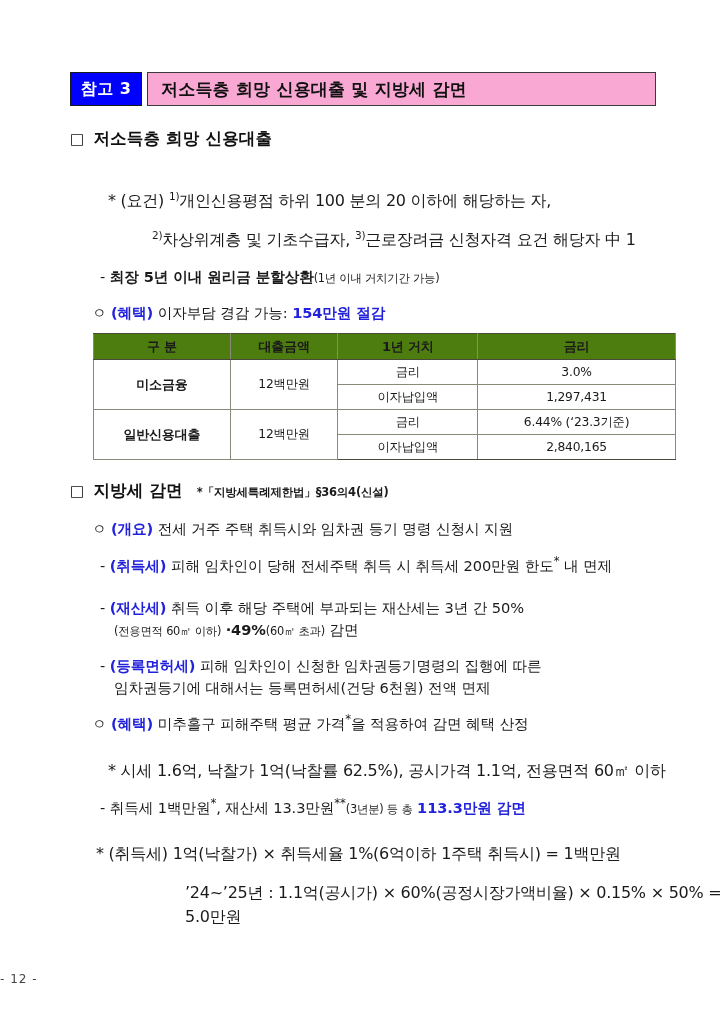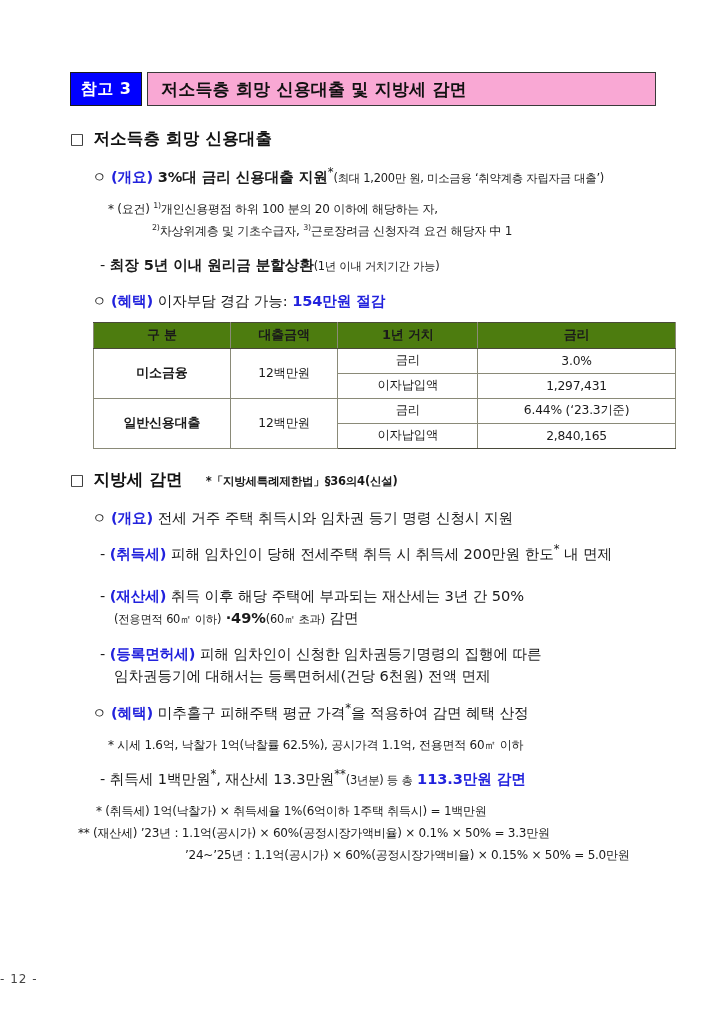--- a/index.html
+++ b/index.html
@@ -85,21 +85,21 @@
   .sec-head .box-mark {
     font-size: 15px;
     font-weight: normal;
     line-height: 1;
   }
   .sec-head .sec-note {
     font-size: 11.5px;
     font-weight: bold;
     letter-spacing: -0.2px;
     color: #1a1a1a;
-    margin-left: 14px;
+    margin-left: 5px;
   }
 
   .lvl1 {
     margin: 0 0 0 92px;
     font-size: 14.6px;
     line-height: 1.52;
     letter-spacing: -0.1px;
     text-indent: -18px;
     padding-left: 18px;
     max-width: 560px;
@@ -107,22 +107,22 @@
   .lvl2 {
     margin: 0 0 0 100px;
     font-size: 14.6px;
     line-height: 1.52;
     letter-spacing: -0.1px;
     text-indent: -14px;
     padding-left: 14px;
     max-width: 556px;
   }
   .note {
-    margin: 4px 0 0 108px;
-    font-size: 12px;
+    margin: 15px 0 0 108px;
+    font-size: 16px;
     line-height: 1.5;
     letter-spacing: -0.25px;
     max-width: 560px;
   }
   .note-ind {
     margin-left: 152px;
   }
   .note-ind2 {
     margin-left: 185px;
   }
@@ -207,25 +207,20 @@
 
   <div class="body-area">
 
     <div class="sec-head">
       <span class="box-mark">□</span>
       <span>저소득층 희망 신용대출</span>
     </div>
 
     <div class="sp-16"></div>
 
-    <div class="lvl1">
-      <span>ㅇ</span>
-      <span class="blue">(개요)</span>
-      <span class="bold">3%대 금리 신용대출 지원</span><span class="star">*</span><span class="small">(최대 1,200만 원, 미소금융 ‘취약계층 자립자금 대출’)</span>
-    </div>
 
     <div class="sp-8"></div>
 
     <div class="note">
       <span>* (요건)</span>
       <sup>1)</sup><span>개인신용평점 하위 100 분의 20 이하에 해당하는 자,</span>
     </div>
     <div class="note note-ind">
       <sup>2)</sup><span>차상위계층 및 기초수급자,</span>
       <sup>3)</sup><span>근로장려금 신청자격 요건 해당자 中 1</span>
@@ -352,23 +347,20 @@
       <span>-</span>
       <span>취득세 1백만원</span><span class="star">*</span><span>, 재산세 13.3만원</span><span class="star">**</span><span class="small">(3년분) 등 총</span>
       <span class="blue">113.3만원 감면</span>
     </div>
 
     <div class="sp-8"></div>
 
     <div class="note note-ind3">
       <span>* (취득세) 1억(낙찰가) × 취득세율 1%(6억이하 1주택 취득시) = 1백만원</span>
     </div>
-    <div class="note" style="margin-left:78px;">
-      <span>** (재산세) ’23년 : 1.1억(공시가) × 60%(공정시장가액비율) × 0.1% × 50% = 3.3만원</span>
-    </div>
     <div class="note note-ind2">
       <span>’24~’25년 : 1.1억(공시가) × 60%(공정시장가액비율) × 0.15% × 50% = 5.0만원</span>
     </div>
 
   </div>
 
   <div class="footer">
     <span>- 12 -</span>
   </div>
 

